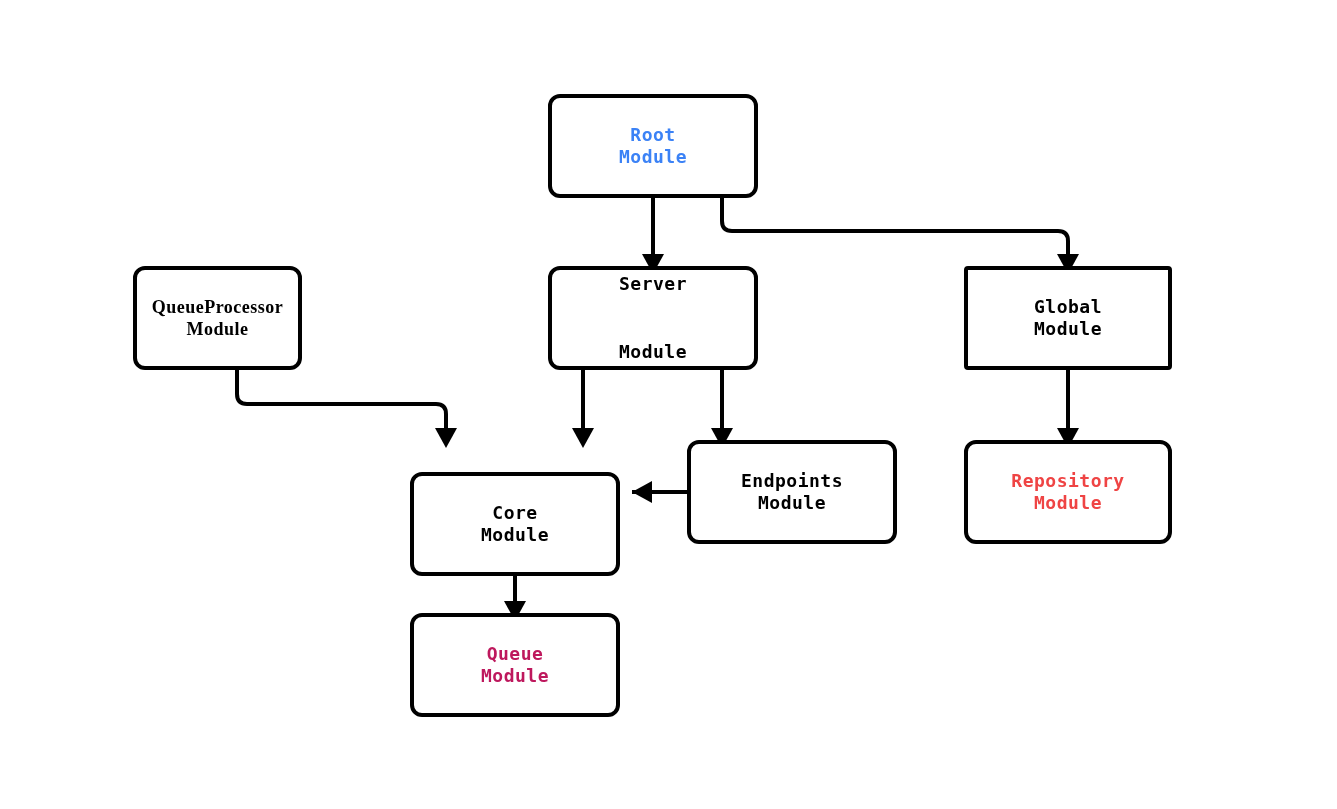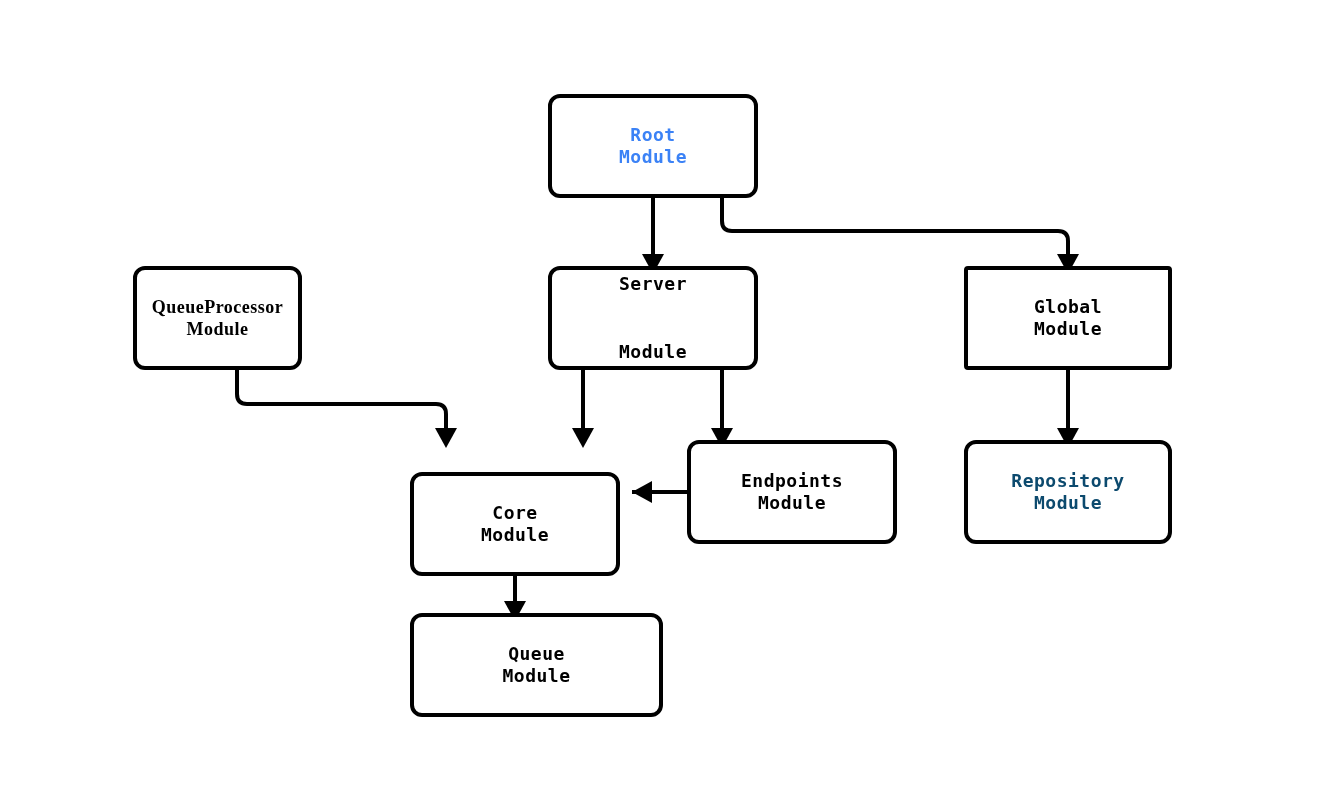--- a/index.html
+++ b/index.html
@@ -103,23 +103,23 @@
   <div class="node" style="left: 410px; top: 440px; width: 210px; height: 104px; border-color: rgb(0, 0, 0); border-width: 4px; border-radius: 12px; color: rgb(0, 0, 0); margin-top: 32px;">
     <span class="line1">Core</span>
     <span class="line2">Module</span>
   </div>
 
   <div class="node" style="left: 687px; top: 440px; width: 210px; height: 104px; border-color: rgb(0, 0, 0); border-width: 4px; border-radius: 12px; color: rgb(0, 0, 0);">
     <span class="line1">Endpoints</span>
     <span class="line2">Module</span>
   </div>
 
-  <div class="node" style="left: 964px; top: 440px; width: 208px; height: 104px; border-color: rgb(0, 0, 0); border-width: 4px; border-radius: 12px; color: #0c4a6e;">
+  <div class="node" style="left: 964px; top: 440px; width: 208px; height: 104px; border-color: rgb(0, 0, 0); border-width: 4px; border-radius: 12px; color: #ef4444;">
     <span class="line1">Repository</span>
     <span class="line2">Module</span>
   </div>
 
-  <div class="node" style="left: 410px; top: 613px; width: 253px; height: 104px; border-color: rgb(0, 0, 0); border-width: 4px; border-radius: 12px; color: #000000;">
+  <div class="node" style="left: 410px; top: 613px; width: 210px; height: 104px; border-color: rgb(0, 0, 0); border-width: 4px; border-radius: 12px; color: #be185d;">
     <span class="line1">Queue</span>
     <span class="line2">Module</span>
   </div>
 
 </div>
 
 </body></html>

